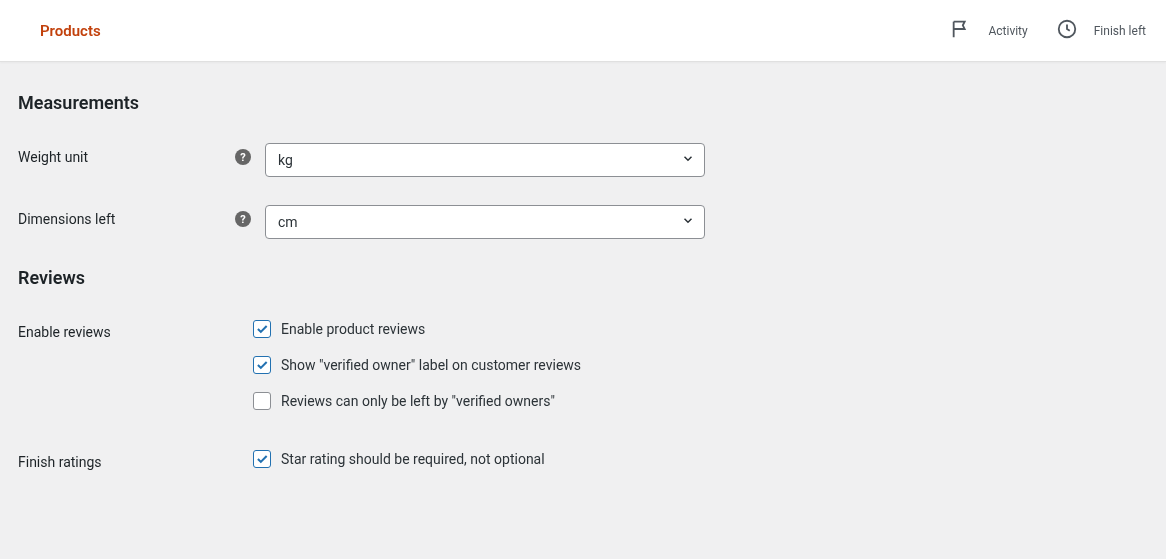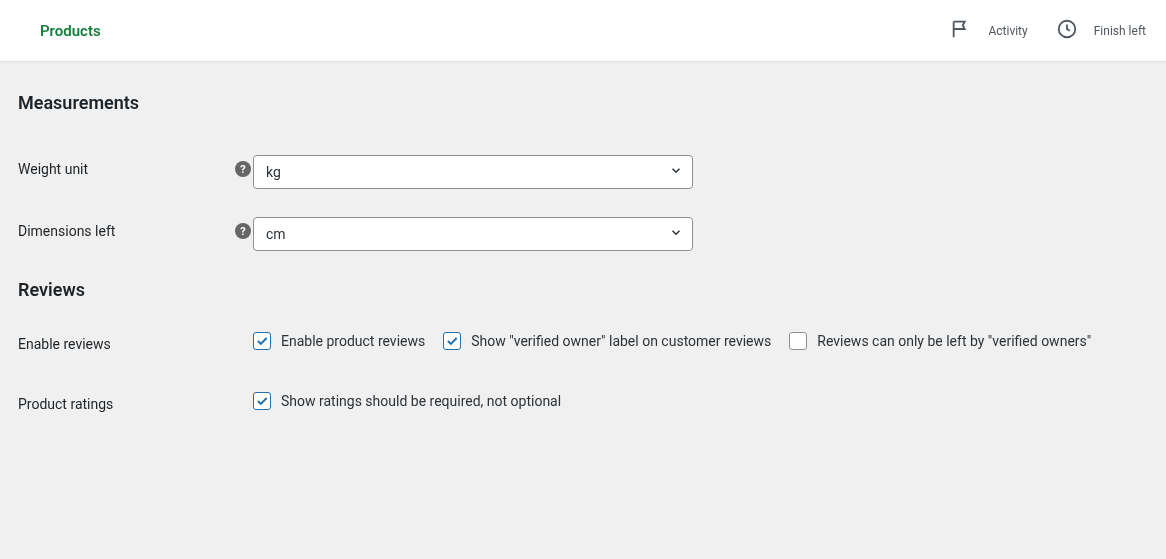--- a/index.html
+++ b/index.html
@@ -21,21 +21,21 @@
       display: flex;
       align-items: center;
       justify-content: space-between;
       padding: 0 20px 0 40px;
       border-bottom: 1px solid #e0e0e0;
       box-shadow: 0 1px 2px rgba(0,0,0,0.04);
     }
     .topbar-title {
       font-size: 15px;
       font-weight: 600;
-      color: #15803d;
+      color: #c2410c;
     }
     .topbar-actions {
       display: flex;
       gap: 28px;
     }
     .topbar-action {
       display: flex;
       flex-direction: row;
       align-items: center;
       gap: 16px;
@@ -48,21 +48,21 @@
       height: 22px;
     }
     .content {
       padding: 20px 18px;
     }
     .section-heading {
       font-size: 18px;
       font-weight: 600;
       color: #1d2327;
       margin-top: 10px;
-      margin-bottom: 42px;
+      margin-bottom: 30px;
     }
     .section-heading.reviews {
       margin-top: 24px;
       margin-bottom: 30px;
     }
     .form-row {
       display: flex;
       align-items: flex-start;
       margin-bottom: 28px;
     }
@@ -88,20 +88,21 @@
       display: inline-flex;
       align-items: center;
       justify-content: center;
       font-size: 11px;
       font-weight: bold;
       cursor: help;
       flex-shrink: 0;
     }
     .form-control-wrap {
       flex: 0 0 440px;
+      margin-left: 12px;
     }
     .select-wrap {
       position: relative;
       width: 440px;
     }
     .select {
       width: 100%;
       height: 34px;
       border: 1px solid #8c8f94;
       border-radius: 4px;
@@ -116,20 +117,21 @@
     .select-chevron {
       position: absolute;
       right: 10px;
       top: 50%;
       transform: translateY(-50%);
       pointer-events: none;
       color: #2c3338;
     }
     .checkbox-group {
       display: flex;
+      flex-direction: column;
       gap: 18px;
       padding-top: 2px;
     }
     .checkbox-row {
       display: flex;
       align-items: center;
       gap: 10px;
     }
     .checkbox {
       width: 18px;
@@ -253,30 +255,30 @@
       <div class="checkbox-row">
         <span class="checkbox unchecked"></span>
         <span class="checkbox-label">Reviews can only be left by "verified owners"</span>
       </div>
 
     </div>
   </div>
 
   <div class="form-row" style="margin-top:38px;">
     <div class="form-label">
-      <span class="form-label-text">Product ratings</span>
+      <span class="form-label-text">Finish ratings</span>
     </div>
     <div class="checkbox-group">
 
 
       <div class="checkbox-row">
         <span class="checkbox">
           <svg viewBox="0 0 24 24" fill="none" stroke="#2271b1" stroke-width="3.5">
               <path d="M5 12l5 5L20 7"></path>
             </svg>
         </span>
-        <span class="checkbox-label">Show ratings should be required, not optional</span>
+        <span class="checkbox-label">Star rating should be required, not optional</span>
       </div>
 
     </div>
   </div>
 
 </div>
 
 </body></html>

